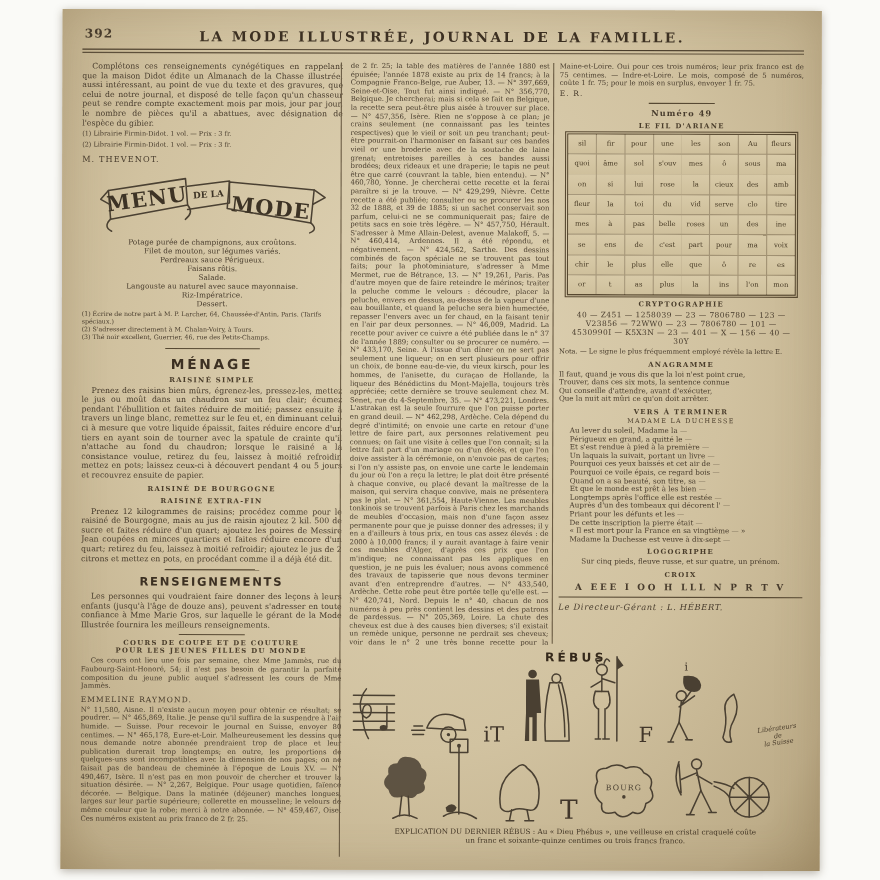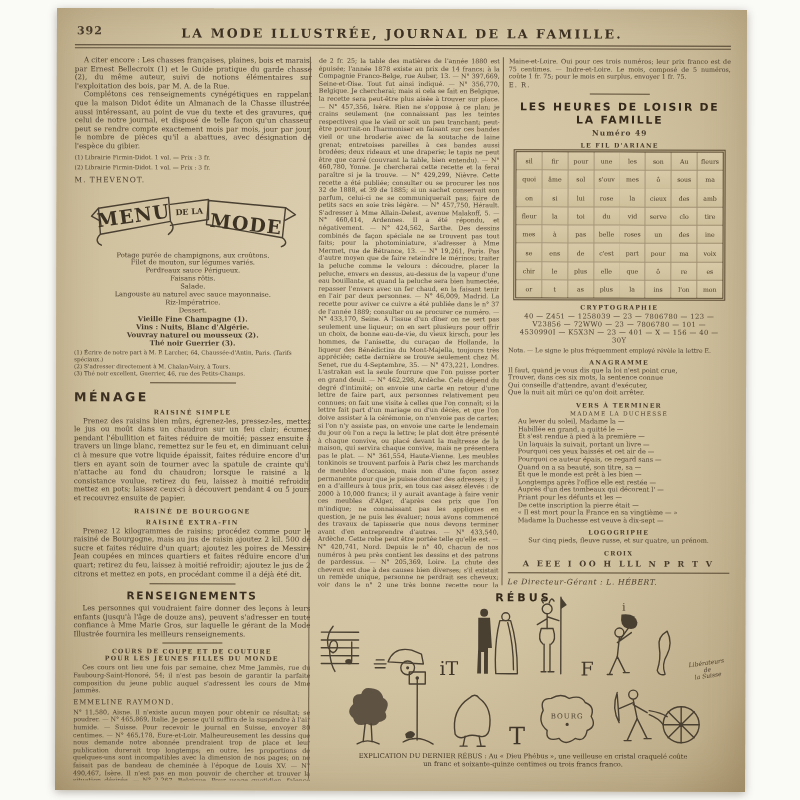--- a/index.html
+++ b/index.html
@@ -41,21 +41,21 @@
   .sig{font-size:7.4px;letter-spacing:1px;margin:4px 8px 2px 0;}
   .sep{width:86px;margin:5px auto;border-top:.8px solid #574933;}
   .sep-dot{width:60px;margin:4px auto;border-top:.8px solid #574933;}
   .center{text-align:center;}
 
   .menu-line{display:block;text-align:center;font-size:6.7px;line-height:7.9px;}
   .menu-bold .menu-line{font-weight:bold;font-size:7px;}
   .menu-fns{margin-top:3px;}
   .menu-fns .menu-line{text-align:left;font-size:5.7px;line-height:6.8px;}
 
-  .h-big{font-family:"DejaVu Sans",sans-serif;font-weight:bold;text-align:left;
+  .h-big{font-family:"DejaVu Sans",sans-serif;font-weight:bold;text-align:center;
          font-size:12.5px;letter-spacing:2.5px;color:#3c3022;margin:6px 0 4px;}
   .h-mid{font-family:"DejaVu Sans",sans-serif;font-weight:bold;text-align:center;
          font-size:10.5px;letter-spacing:1.6px;color:#3c3022;margin:5px 0 3px;}
   .h-caps{font-size:6.2px;letter-spacing:1.2px;text-align:center;margin:4px 0 2px;font-weight:bold;color:#4a3d2b;}
 
   
   .loisir-title{font-family:"DejaVu Sans",sans-serif;font-weight:bold;font-size:10.8px;
      letter-spacing:1.8px;text-align:center;margin:6px 0 2px;color:#35291b;}
   .loisir-num{font-weight:bold;font-size:7.4px;text-align:center;letter-spacing:1px;margin-bottom:2px;}
   .ariane-grid{
@@ -98,21 +98,20 @@
 
 <div class="canvas">
   <div class="paper">
 
     <span class="pagenum">392</span>
     <div class="title">LA MODE ILLUSTRÉE, JOURNAL DE LA FAMILLE.</div>
     <div class="hdr-rule"></div>
     <div class="hdr-rule2"></div>
 
     <div class="col col-left">
-      <p class="body-sm just indent">À citer encore : Les chasses françaises, plaines, bois et marais, par Ernest Bellecroix (1) et le Guide pratique du garde chasse (2), du même auteur, suivi de notions élémentaires sur l'exploitation des bois, par M. A. de la Rue.</p>
       <p class="body-sm just indent">Complétons ces renseignements cynégétiques en rappelant que la maison Didot édite un Almanach de la Chasse illustrée, aussi intéressant, au point de vue du texte et des gravures, que celui de notre journal, et disposé de telle façon qu'un chasseur peut se rendre compte exactement mois par mois, jour par jour, le nombre de pièces qu'il a abattues, avec désignation de l'espèce du gibier.</p>
       <p class="fn">(1) Librairie Firmin-Didot. 1 vol. — Prix : 3 fr.</p>
       <p class="fn">(2) Librairie Firmin-Didot. 1 vol. — Prix : 3 fr.</p>
       <p class="sig">M. THEVENOT.</p>
 
       <div class="banner-wrap">
         <svg viewBox="0 0 210 62" width="210" height="62">
           <path class="sk" d="M10 20 L80 9 L82 33 L12 46 Z"></path>
           <path class="sk" d="M10 20 L3 28 L12 33"></path>
           <path class="sk" d="M12 46 Q5 53 13 57 M82 33 Q88 40 80 46"></path>
@@ -129,26 +128,20 @@
       <div>
           <span class="menu-line">Potage purée de champignons, aux croûtons.</span>
           <span class="menu-line">Filet de mouton, sur légumes variés.</span>
           <span class="menu-line">Perdreaux sauce Périgueux.</span>
           <span class="menu-line">Faisans rôtis.</span>
           <span class="menu-line">Salade.</span>
           <span class="menu-line">Langouste au naturel avec sauce mayonnaise.</span>
           <span class="menu-line">Riz-Impératrice.</span>
           <span class="menu-line">Dessert.</span>
         </div>
-      <div class="menu-bold">
-          <span class="menu-line">Vieille Fine Champagne (1).</span>
-          <span class="menu-line">Vins : Nuits, Blanc d'Algérie.</span>
-          <span class="menu-line">Vouvray naturel ou mousseux (2).</span>
-          <span class="menu-line">Thé noir Guerrier (3).</span>
-        </div>
       <div class="menu-fns">
           <span class="menu-line">(1) Écrire de notre part à M. P. Larcher, 64, Chaussée-d'Antin, Paris. (Tarifs spéciaux.)</span>
           <span class="menu-line">(2) S'adresser directement à M. Chalan-Voiry, à Tours.</span>
           <span class="menu-line">(3) Thé noir excellent, Guerrier, 46, rue des Petits-Champs.</span>
         </div>
 
       <div class="sep"></div>
       <div class="h-big">MÉNAGE</div>
 
       <div class="h-caps">RAISINÉ SIMPLE</div>
@@ -174,21 +167,20 @@
       <p class="body-xs just">de 2 fr. 25; la table des matières de l'année 1880 est épuisée; l'année 1878 existe au prix de 14 francs; à la Compagnie Franco-Belge, rue Auber, 13. — N° 397,669, Seine-et-Oise. Tout fut ainsi indiqué. — N° 356,770, Belgique. Je chercherai; mais si cela se fait en Belgique, la recette sera peut-être plus aisée à trouver sur place. — N° 457,356, Isère. Rien ne s'oppose à ce plan; je crains seulement (ne connaissant pas les teintes respectives) que le vieil or soit un peu tranchant; peut-être pourrait-on l'harmoniser en faisant sur ces bandes vieil or une broderie avec de la soutache de laine grenat; entretoises pareilles à ces bandes aussi brodées; deux rideaux et une draperie; le tapis ne peut être que carré (couvrant la table, bien entendu). — N° 460,780, Yonne. Je chercherai cette recette et la ferai paraître si je la trouve. — N° 429,299, Nièvre. Cette recette a été publiée; consulter ou se procurer les nos 32 de 1888, et 39 de 1885; si un sachet conservait son parfum, celui-ci ne se communiquerait pas; faire de petits sacs en soie très légère. — N° 457,750, Hérault. S'adresser à Mme Allain-Delest, avenue Malakoff, 5. — N° 460,414, Ardennes. Il a été répondu, et négativement. — N° 424,562, Sarthe. Des dessins combinés de façon spéciale ne se trouvent pas tout faits; pour la photominiature, s'adresser à Mme Mermet, rue de Bétrance, 13. — N° 19,261, Paris. Pas d'autre moyen que de faire reteindre le mérinos; traiter la peluche comme le velours : découdre, placer la peluche, envers en dessus, au-dessus de la vapeur d'une eau bouillante, et quand la peluche sera bien humectée, repasser l'envers avec un fer chaud, en la faisant tenir en l'air par deux personnes. — N° 46,009, Madrid. La recette pour aviver ce cuivre a été publiée dans le n° 37 de l'année 1889; consulter ou se procurer ce numéro. — N° 433,170, Seine. À l'issue d'un dîner on ne sert pas seulement une liqueur; on en sert plusieurs pour offrir un choix, de bonne eau-de-vie, du vieux kirsch, pour les hommes, de l'anisette, du curaçao de Hollande, la liqueur des Bénédictins du Mont-Majella, toujours très appréciée; cette dernière se trouve seulement chez M. Senet, rue du 4-Septembre, 35. — N° 473,221, Londres. L'astrakan est la seule fourrure que l'on puisse porter en grand deuil. — N° 462,298, Ardèche. Cela dépend du degré d'intimité; on envoie une carte en retour d'une lettre de faire part, aux personnes relativement peu connues; on fait une visite à celles que l'on connaît; si la lettre fait part d'un mariage ou d'un décès, et que l'on doive assister à la cérémonie, on n'envoie pas de cartes; si l'on n'y assiste pas, on envoie une carte le lendemain du jour où l'on a reçu la lettre; le plat doit être présenté à chaque convive, ou placé devant la maîtresse de la maison, qui servira chaque convive, mais ne présentera pas le plat. — N° 361,554, Haute-Vienne. Les meubles tonkinois se trouvent parfois à Paris chez les marchands de meubles d'occasion, mais non d'une façon assez permanente pour que je puisse donner des adresses; il y en a d'ailleurs à tous prix, en tous cas assez élevés : de 2000 à 10,000 francs; il y aurait avantage à faire venir ces meubles d'Alger, d'après ces prix que l'on m'indique; ne connaissant pas les appliques en question, je ne puis les évaluer; nous avons commencé des travaux de tapisserie que nous devons terminer avant d'en entreprendre d'autres. — N° 433,540, Ardèche. Cette robe peut être portée telle qu'elle est. — N° 420,741, Nord. Depuis le n° 40, chacun de nos numéros à peu près contient les dessins et des patrons de pardessus. — N° 205,369, Loire. La chute des cheveux est due à des causes bien diverses; s'il existait un remède unique, personne ne perdrait ses cheveux; voir dans le n° 2 une très bonne recette pour la chevelure; plutôt une jaquette; oui pour les jaquettes longues. — N° 450,366, Italie. Oui pour cette teinte; oui pour le manchon; en grèbe pour la jeune fille; chapeau en feutre de même couleur que la robe, doublé de velours noir; on n'y met pas de crin; merci mille fois. — N° 365,365, Loiret. J'ai le regret de ne pas connaître cette cafetière; cette recette de biscuits ne se trouve peut-être que dans le commerce? s'il en était autrement, je serais très reconnaissante à celle de nos abonnées de Passy de m'envoyer la recette des biscuits en caisse. — N° 451,491, Lorraine. Oui pour ce costume, mais cravate noire (la cravate blanche ne se porte qu'avec l'habit) et gants gris clair. — N° 356,080, Suisse. Ces indications ont été non seulement données, mais plusieurs fois répétées; voir en dernier lieu le n° 4 de 1890 — antérieurement, 42 de l'année 1889 — et d'autres encore. — N° 54,195. Un domestique ne sert pas à table vêtu d'un gilet rayé et d'un tablier; il est vêtu d'un pantalon, d'un gilet, d'un veston; même tenue quand il sort, et chapeau mou. — N° 467,608, Haute-Vienne. Je préférerais le fond brun; bandeau en tapisserie; le demander à Mme Rimbot, rue de Richelieu, 79; une jardinière — ou si l'on veut une pendule — et deux lampes; on met toujours un tapis dans une salle à manger; tapis d'Orient — ou grande moquette en imitation d'Orient; le pain est servi dans une corbeille de métal. — N° 425,530,</p>
     </div>
 
     <div class="vrule vrule2"></div>
 
     <div class="col col-right">
       <p class="body-xs just">Maine-et-Loire. Oui pour ces trois numéros; leur prix franco est de 75 centimes. — Indre-et-Loire. Le mois, composé de 5 numéros, coûte 1 fr. 75; pour le mois en surplus, envoyer 1 fr. 75.</p>
       <p class="sig" style="font-size:6.8px;margin:1px 14px 0 0;">E. R.</p>
       <div class="sep-dot"></div>
 
-      <div class="loisir-title">LES HEURES DE LOISIR DE LA FAMILLE</div>
       <div class="loisir-num">Numéro 49</div>
       <div class="h-caps">LE FIL D'ARIANE</div>
 
       <div class="ariane-grid">
           <span class="grid-cell">sil</span>
           <span class="grid-cell">fir</span>
           <span class="grid-cell">pour</span>
           <span class="grid-cell">une</span>
           <span class="grid-cell">les</span>
           <span class="grid-cell">son</span>
@@ -266,25 +258,25 @@
           <span class="verse-line">Il faut, quand je vous dis que la loi n'est point crue,</span>
           <span class="verse-line">Trouver, dans ces six mots, la sentence connue</span>
           <span class="verse-line">Qui conseille d'attendre, avant d'exécuter,</span>
           <span class="verse-line">Que la nuit ait mûri ce qu'on doit arrêter.</span>
         </div>
 
       <div class="h-caps">VERS À TERMINER</div>
       <div class="h-caps" style="font-weight:normal;font-size:5.8px;margin-top:0;">MADAME LA DUCHESSE</div>
       <div class="verse-ind">
           <span class="verse-line">Au lever du soleil, Madame la —</span>
-          <span class="verse-line">Habillée en grand, a quitté le —</span>
+          <span class="verse-line">Périgueux en grand, a quitté le —</span>
           <span class="verse-line">Et s'est rendue à pied à la première —</span>
           <span class="verse-line">Un laquais la suivait, portant un livre —</span>
           <span class="verse-line">Pourquoi ces yeux baissés et cet air de —</span>
-          <span class="verse-line">Pourquoi ce auteur épais, ce regard sans —</span>
+          <span class="verse-line">Pourquoi ce voile épais, ce regard bois —</span>
           <span class="verse-line">Quand on a sa beauté, son titre, sa —</span>
           <span class="verse-line">Et que le monde est prêt à les bien —</span>
           <span class="verse-line">Longtemps après l'office elle est restée —</span>
           <span class="verse-line">Auprès d'un des tombeaux qui décorent l' —</span>
           <span class="verse-line">Priant pour les défunts et les —</span>
           <span class="verse-line">De cette inscription la pierre était —</span>
           <span class="verse-line">« Il est mort pour la France en sa vingtième — »</span>
           <span class="verse-line">Madame la Duchesse est veuve à dix-sept —</span>
         </div>
 

